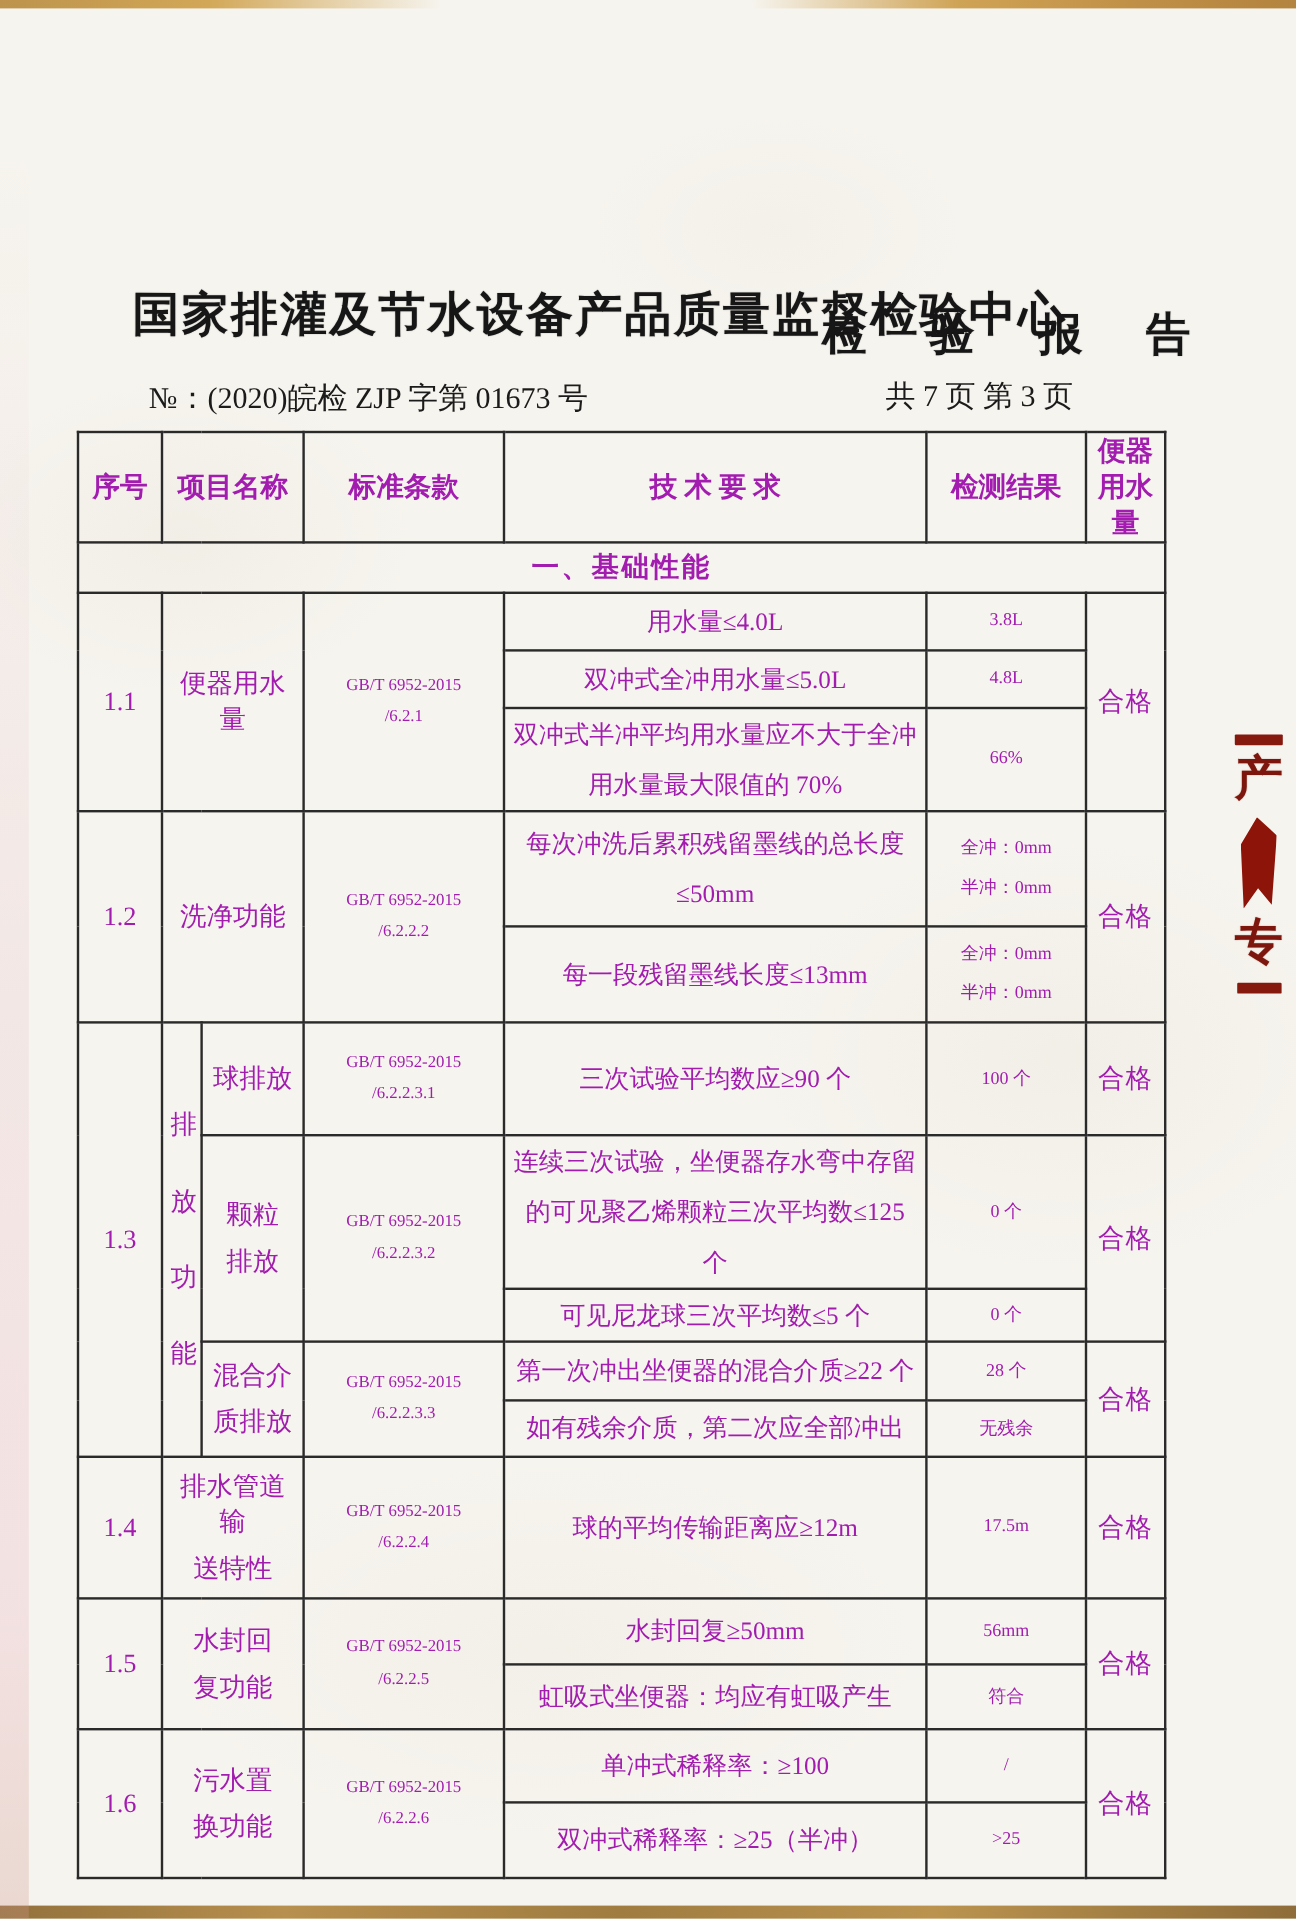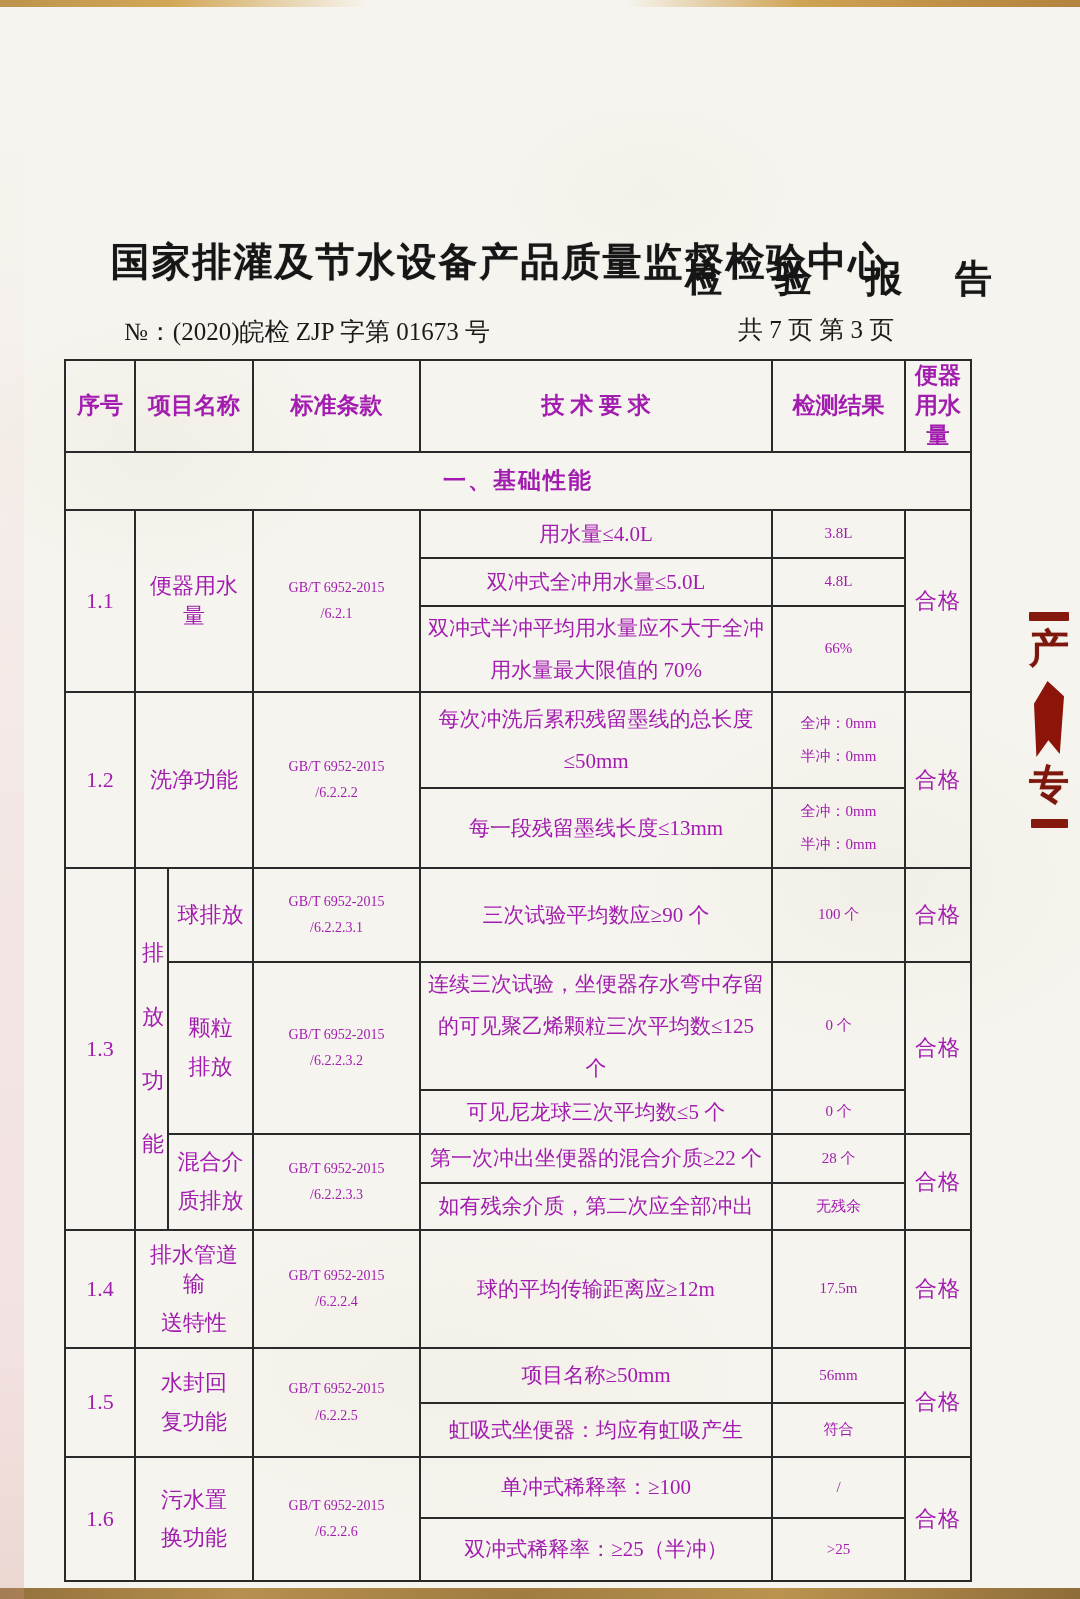--- a/index.html
+++ b/index.html
@@ -109,21 +109,21 @@
   <tbody>
       <tr style="height:60px">
     <td class="hdr">序号</td>
     <td class="hdr" colspan="2">项目名称</td>
     <td class="hdr">标准条款</td>
     <td class="hdr">技 术 要 求</td>
     <td class="hdr">检测结果</td>
     <td class="hdr">便器用水量</td>
   </tr>
 
-  <tr style="height:58px">
+  <tr style="height:42px">
     <td class="section" colspan="7">一、基础性能</td>
   </tr>
 
   <tr style="height:48px">
     <td rowspan="3">1.1</td>
     <td rowspan="3" colspan="2">便器用水量</td>
     <td rowspan="3" class="std">
       <span>GB/T 6952-2015</span>
       <span>/6.2.1</span>
     </td>
@@ -229,21 +229,21 @@
   <tr style="height:55px">
     <td rowspan="2">1.5</td>
     <td rowspan="2" colspan="2" class="two-line">
       <span>水封回</span>
       <span>复功能</span>
     </td>
     <td rowspan="2" class="std">
       <span>GB/T 6952-2015</span>
       <span>/6.2.2.5</span>
     </td>
-    <td class="req">项目名称≥50mm</td>
+    <td class="req">水封回复≥50mm</td>
     <td class="res">56mm</td>
     <td rowspan="2" class="verdict">合格</td>
   </tr>
   <tr style="height:54px">
     <td class="req">虹吸式坐便器：均应有虹吸产生</td>
     <td class="res">符合</td>
   </tr>
 
   <tr style="height:61px">
     <td rowspan="2">1.6</td>

